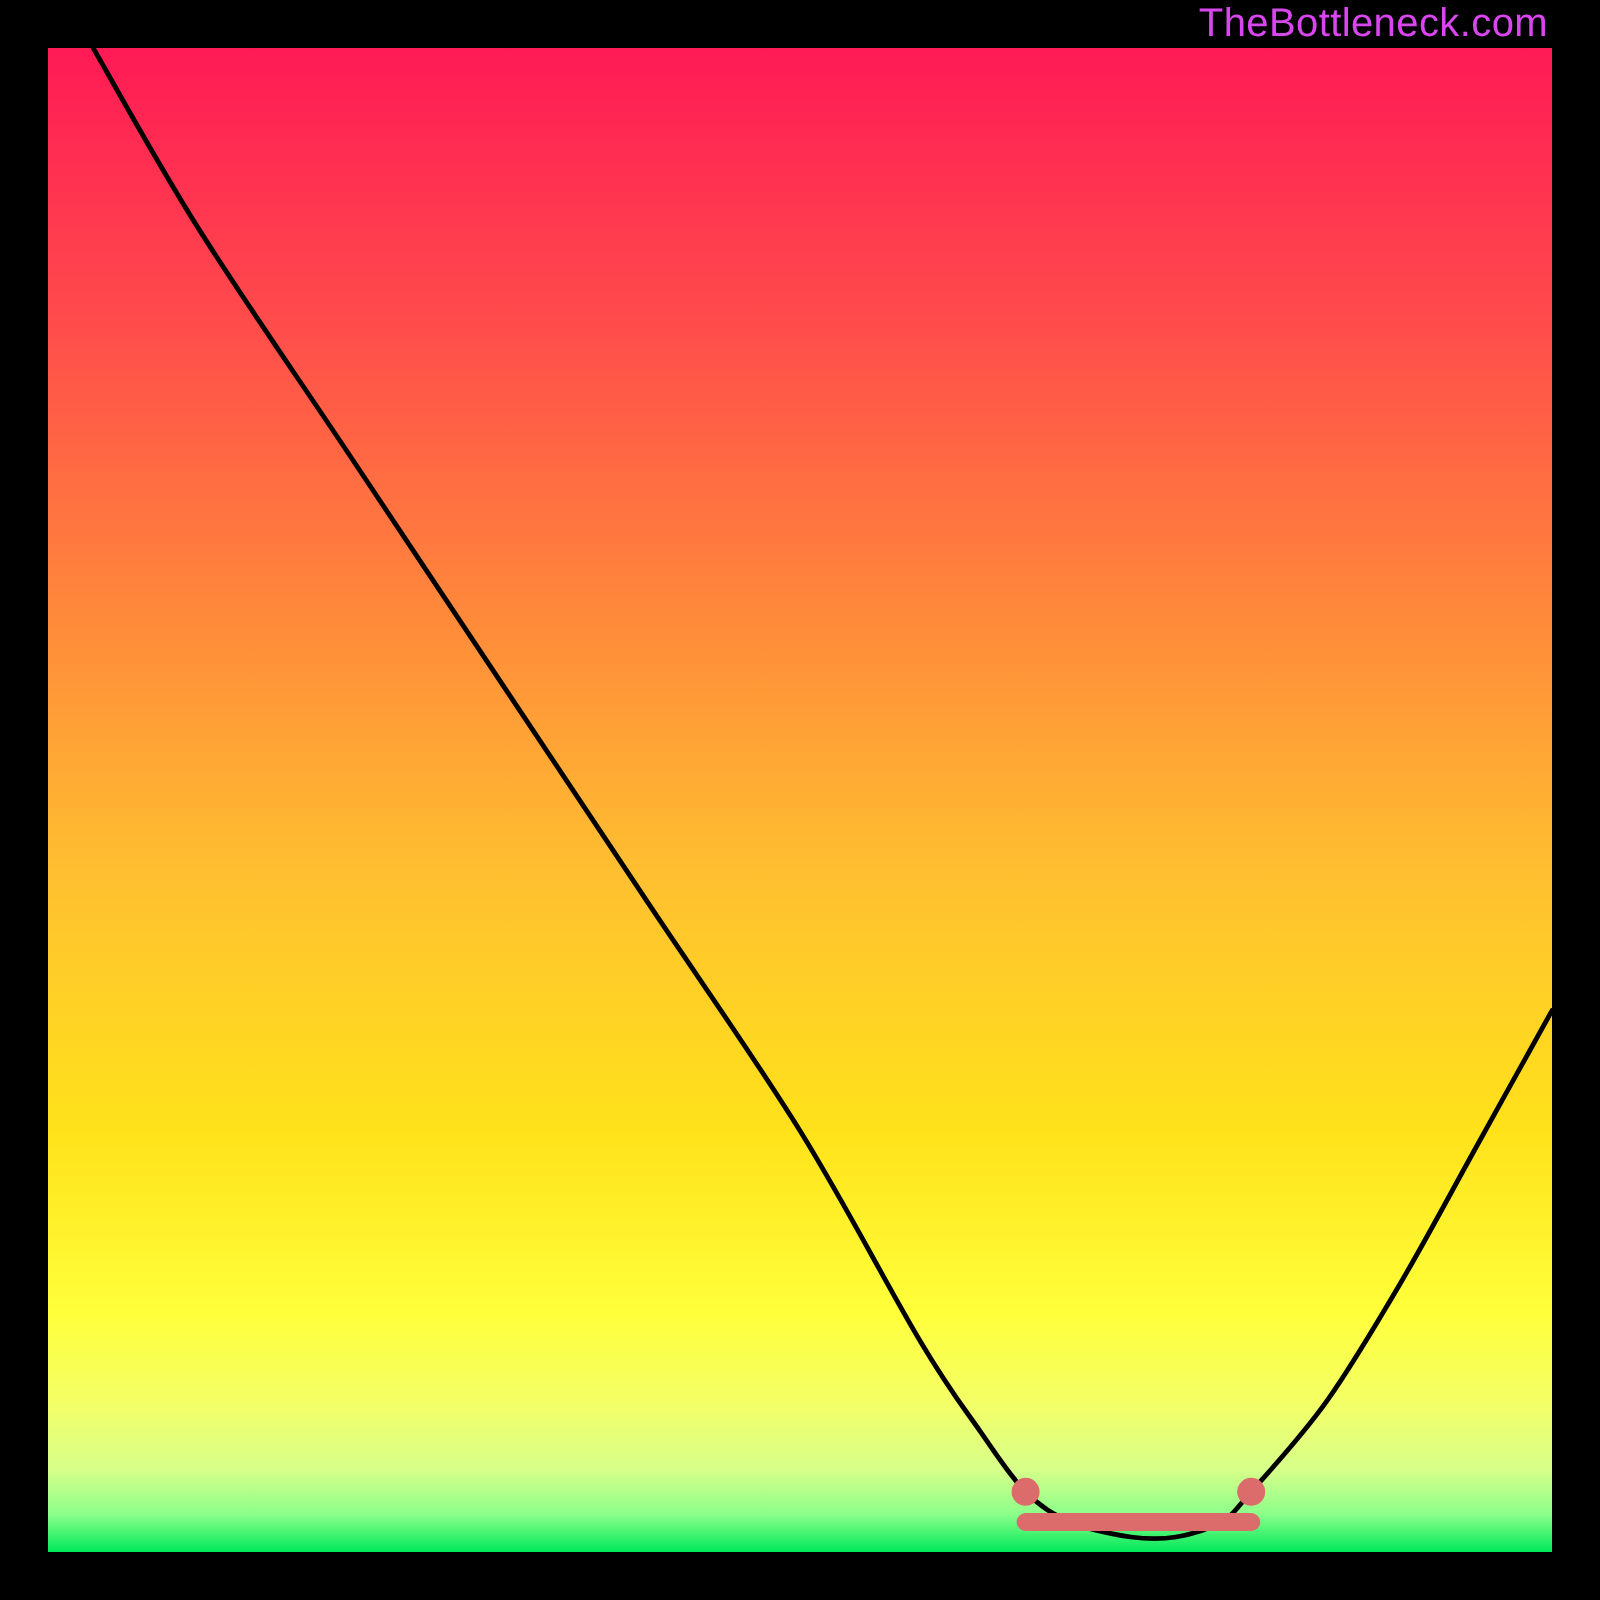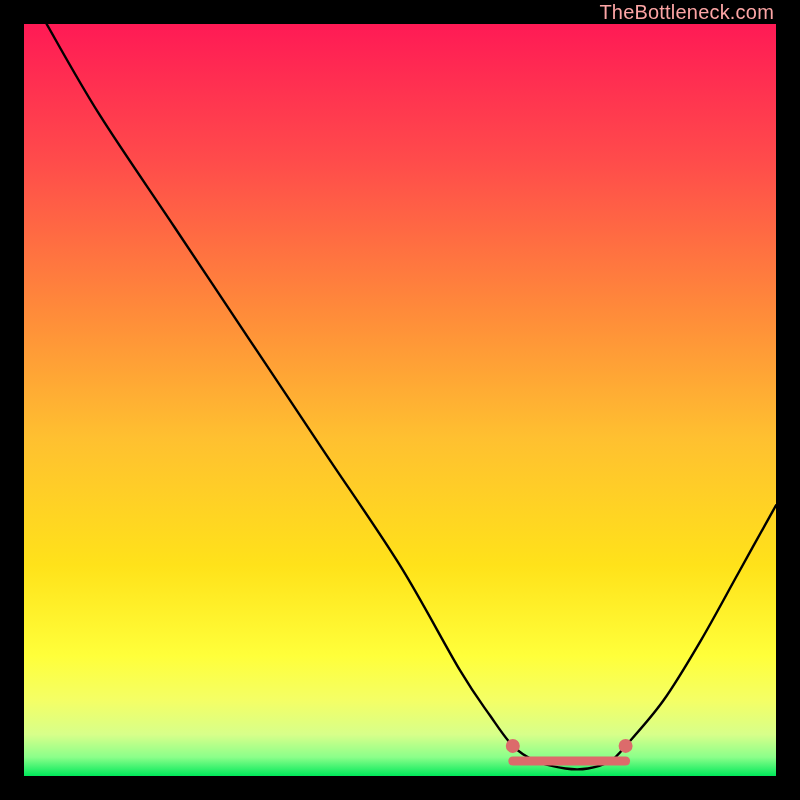--- a/index.html
+++ b/index.html
@@ -25,21 +25,21 @@
     width: 752px;
     height: 752px;
   }
   .watermark {
     position: absolute;
     top: 1px;
     right: 26px;
     font-family: Arial, Helvetica, sans-serif;
     font-size: 20px;
     font-weight: 500;
-    color: #fca5a5;
+    color: #d946ef;
     letter-spacing: 0.2px;
   }
 </style>
 </head>
 <body>
 
 <div class="frame">
   <svg class="plot" viewBox="0 0 752 752" preserveAspectRatio="none">
     <defs>
       <linearGradient id="bg-grad" x1="0" y1="0" x2="0" y2="1">

